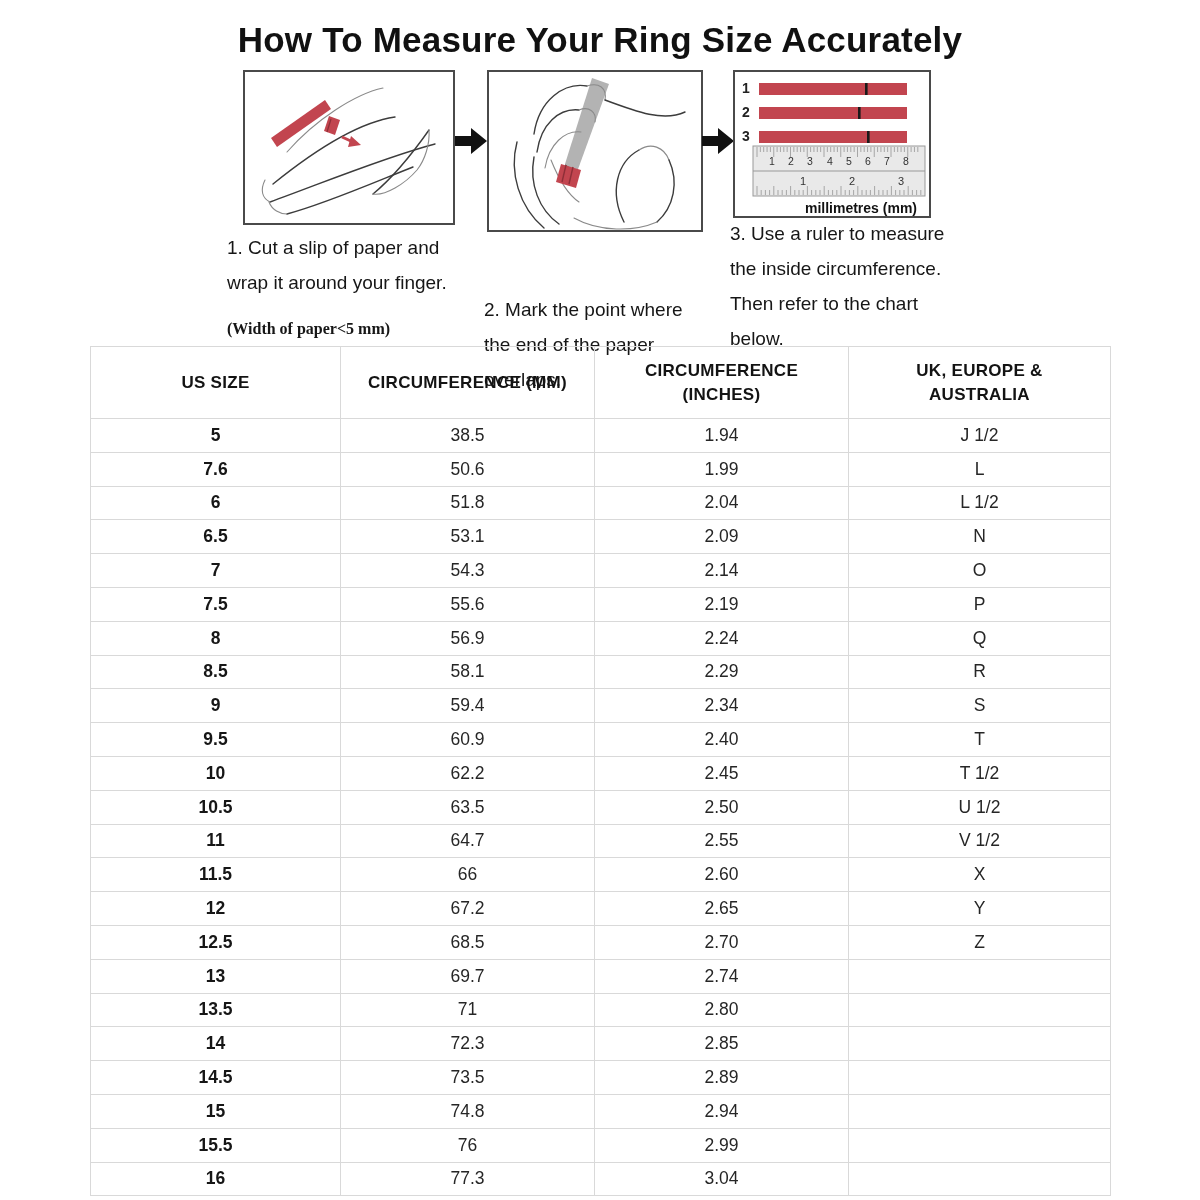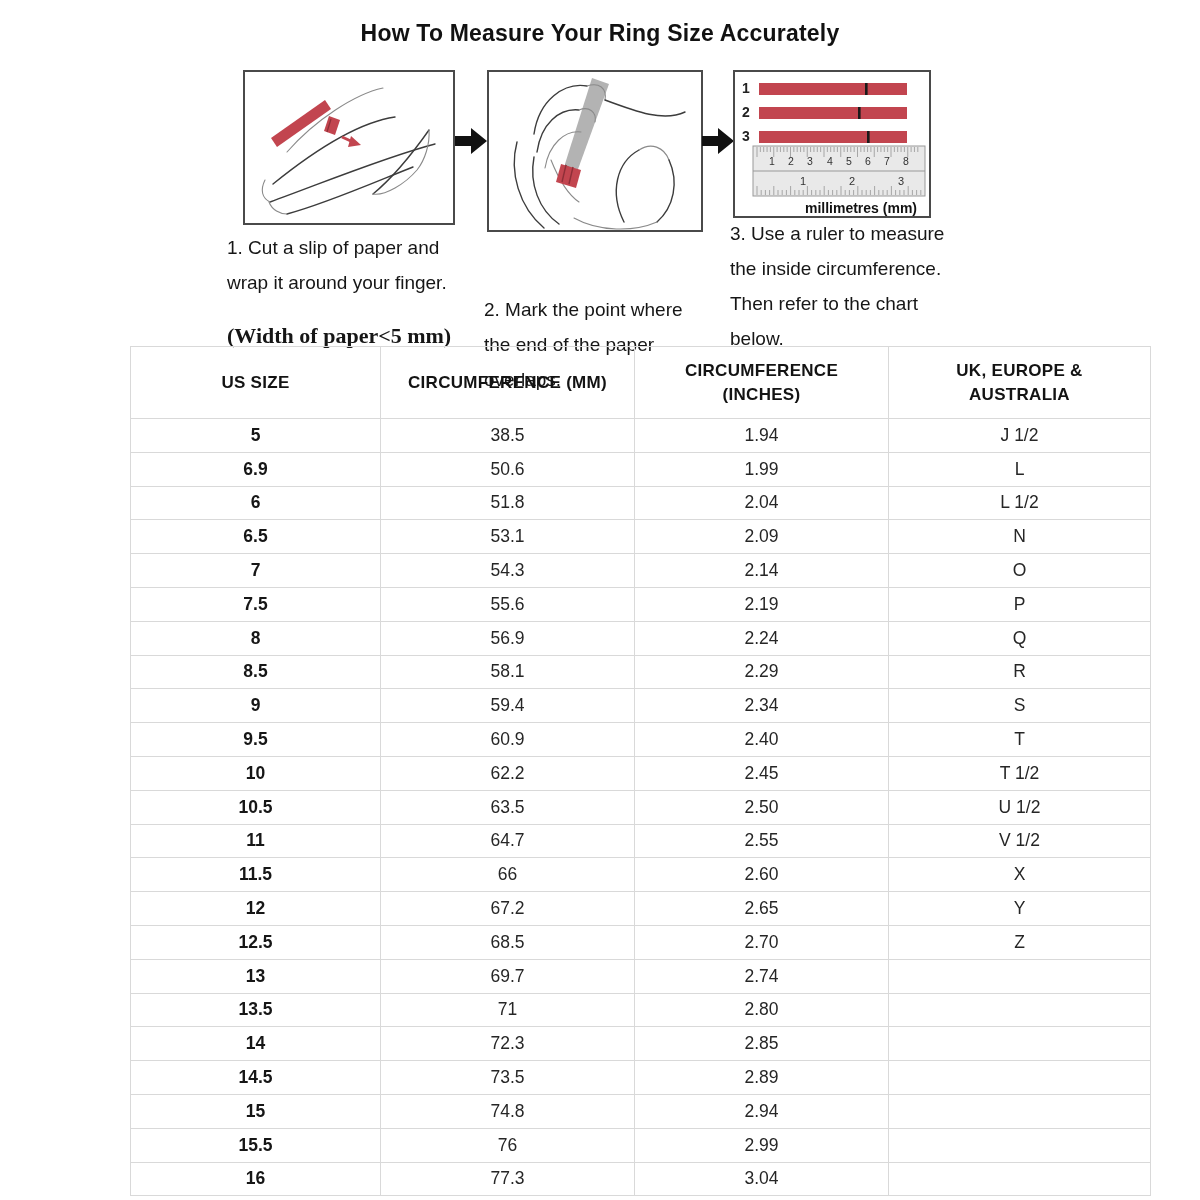--- a/index.html
+++ b/index.html
@@ -1,31 +1,31 @@
 <!DOCTYPE html>
 <html><head>
 <meta charset="utf-8">
 <style>
   html,body{margin:0;padding:0;background:#ffffff;}
   body{width:1200px;height:1200px;position:relative;font-family:"Liberation Sans",sans-serif;color:#1f1f1f;overflow:hidden;}
-  .page-title{position:absolute;top:20px;left:0;width:1200px;text-align:center;font-size:23px;font-weight:700;letter-spacing:.2px;color:#111;}
+  .page-title{position:absolute;top:20px;left:0;width:1200px;text-align:center;font-size:35px;font-weight:700;letter-spacing:.2px;color:#111;}
   .panel{position:absolute;border:2px solid #4a4a4a;background:#fff;box-sizing:border-box;}
   .panel svg{display:block;width:100%;height:100%;}
   #panel1{left:243px;top:70px;width:212px;height:155px;}
   #panel2{left:487px;top:70px;width:216px;height:162px;}
   #panel3{left:733px;top:70px;width:198px;height:148px;}
   .arrow{position:absolute;top:127px;}
   #arrow1{left:455px;}
   #arrow2{left:702px;}
   .caption{position:absolute;font-size:19px;line-height:35px;color:#161616;}
   #caption1{left:227px;top:230px;width:248px;}
   #caption2{left:484px;top:244px;width:218px;margin-top:48px;}
   #caption3{left:730px;top:216px;width:232px;}
-  .caption-note{font-family:"Liberation Serif",serif;font-weight:700;font-size:22px;margin-top:18px;}
-  table.size-table{position:absolute;left:90px;top:346px;width:1020px;border-collapse:collapse;table-layout:fixed;margin-left:40px;}
+  .caption-note{font-family:"Liberation Serif",serif;font-weight:700;font-size:16px;margin-top:11px;}
+  table.size-table{position:absolute;left:90px;top:346px;width:1020px;border-collapse:collapse;table-layout:fixed;}
   .size-table th,.size-table td{border:1px solid #d9d9d9;text-align:center;padding:0;vertical-align:middle;}
   .size-table th{height:71px;font-size:17px;font-weight:700;color:#131313;letter-spacing:.3px;}
   .size-table th span{display:block;line-height:24px;}
   .size-table td{height:32.8px;font-size:17.5px;color:#262626;}
   .size-table td.col-bold{font-weight:700;color:#161616;}
   .sketch{stroke:#3c3c3c;stroke-width:1.4;fill:none;stroke-linecap:round;}
   .sketch-light{stroke:#8a8a8a;stroke-width:1.1;fill:none;stroke-linecap:round;}
 </style>
 </head>
 <body>
@@ -245,21 +245,21 @@
     </tr>
   </thead>
   <tbody>
       <tr>
         <td class="col-bold">5</td>
         <td>38.5</td>
         <td>1.94</td>
         <td>J 1/2</td>
       </tr>
       <tr>
-        <td class="col-bold">6.9</td>
+        <td class="col-bold">7.6</td>
         <td>50.6</td>
         <td>1.99</td>
         <td>L</td>
       </tr>
       <tr>
         <td class="col-bold">6</td>
         <td>51.8</td>
         <td>2.04</td>
         <td>L 1/2</td>
       </tr>

